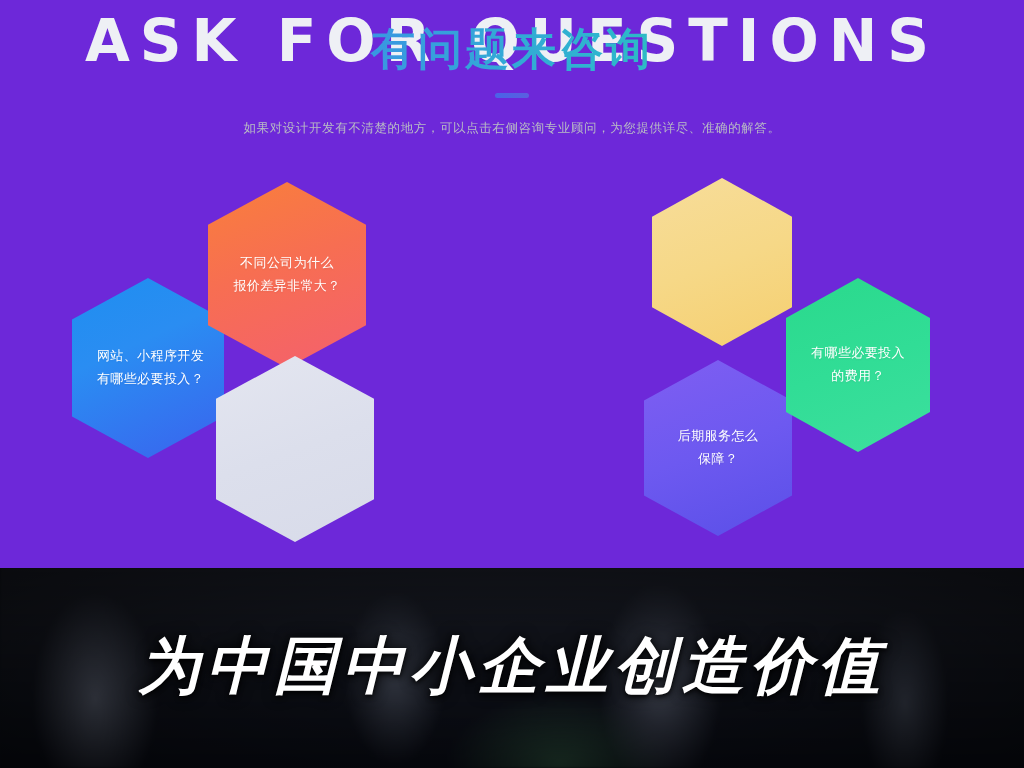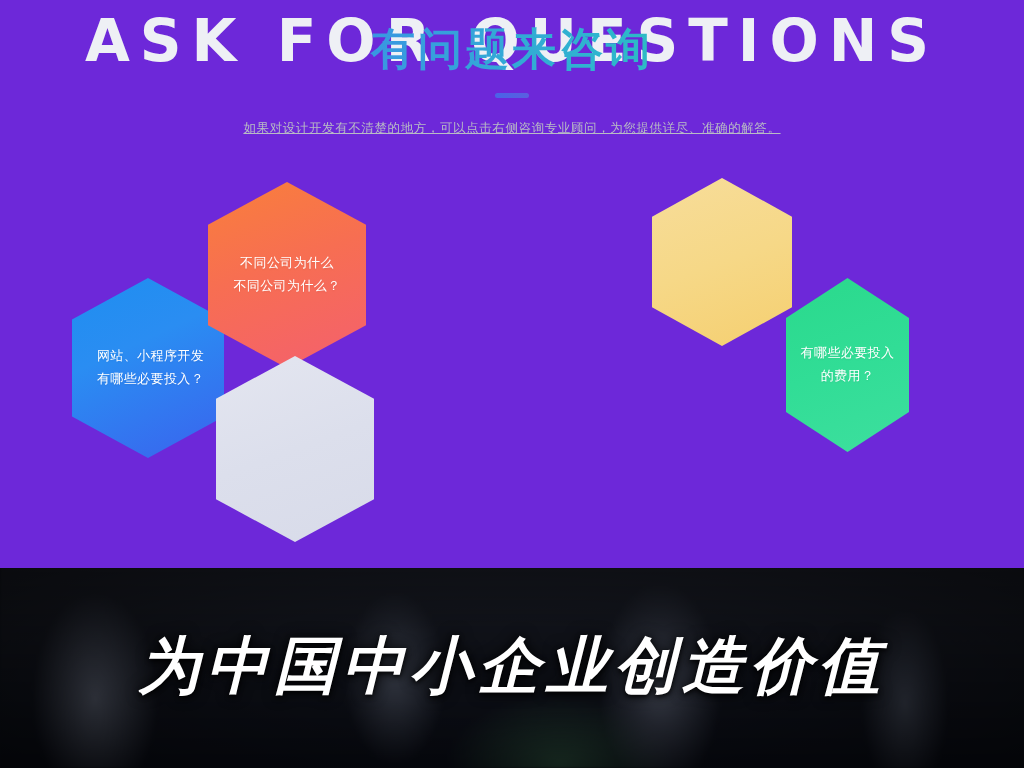--- a/index.html
+++ b/index.html
@@ -56,21 +56,20 @@
     background:linear-gradient(90deg,#4a63e7,#5a5fe0);
   }
 
   .subtitle {
     position:absolute;
     top:120px; left:0; width:1024px;
     font-size:12.5px;
     color:#b9bcc4;
     letter-spacing:.6px;
     white-space:nowrap;
-    text-decoration:underline;
   }
 
   
   .hex-area { position:absolute; top:160px; left:0; width:1024px; height:400px; }
 
   .hex {
     position:absolute;
     display:flex;
     align-items:center;
     justify-content:center;
@@ -106,21 +105,21 @@
   }
   .hex-yellow {
     left:652px; top:18px; width:140px; height:168px;
     background:linear-gradient(160deg,#f7dd9a 0%,#f6d887 50%,#f5cf70 100%);
   }
   .hex-purple {
     left:644px; top:200px; width:148px; height:176px;
     background:linear-gradient(160deg,#7f5ef2 0%,#6d59f0 50%,#5a4fe8 100%);
   }
   .hex-green {
-    left:786px; top:118px; width:123px; height:174px;
+    left:786px; top:118px; width:144px; height:174px;
     background:linear-gradient(160deg,#2ad98c 0%,#31dd96 50%,#3ddf9e 100%);
     justify-content:center;
   }
 
   
   .banner {
     position:absolute; left:0; top:568px; width:1024px; height:200px;
     overflow:hidden;
     background:#0a0c12;
   }
@@ -169,37 +168,43 @@
     <div class="hex hex-blue">
       <span class="hex-label">
         <span>网站、小程序开发</span><br>
         <span>有哪些必要投入？</span>
       </span>
     </div>
 
     <div class="hex hex-orange">
       <span class="hex-label">
         <span>不同公司为什么</span><br>
-        <span>不同公司为什么？</span>
+        <span>报价差异非常大？</span>
       </span>
     </div>
 
     <div class="hex hex-grey">
       <span class="hex-label">
         <span></span>
       </span>
     </div>
 
 
     <div class="hex hex-yellow">
       <span class="hex-label">
         <span></span>
       </span>
     </div>
 
+    <div class="hex hex-purple">
+      <span class="hex-label">
+        <span>后期服务怎么</span><br>
+        <span>保障？</span>
+      </span>
+    </div>
 
     <div class="hex hex-green">
       <span class="hex-label">
         <span>有哪些必要投入</span><br>
         <span>的费用？</span>
       </span>
     </div>
 
   </div>
 

